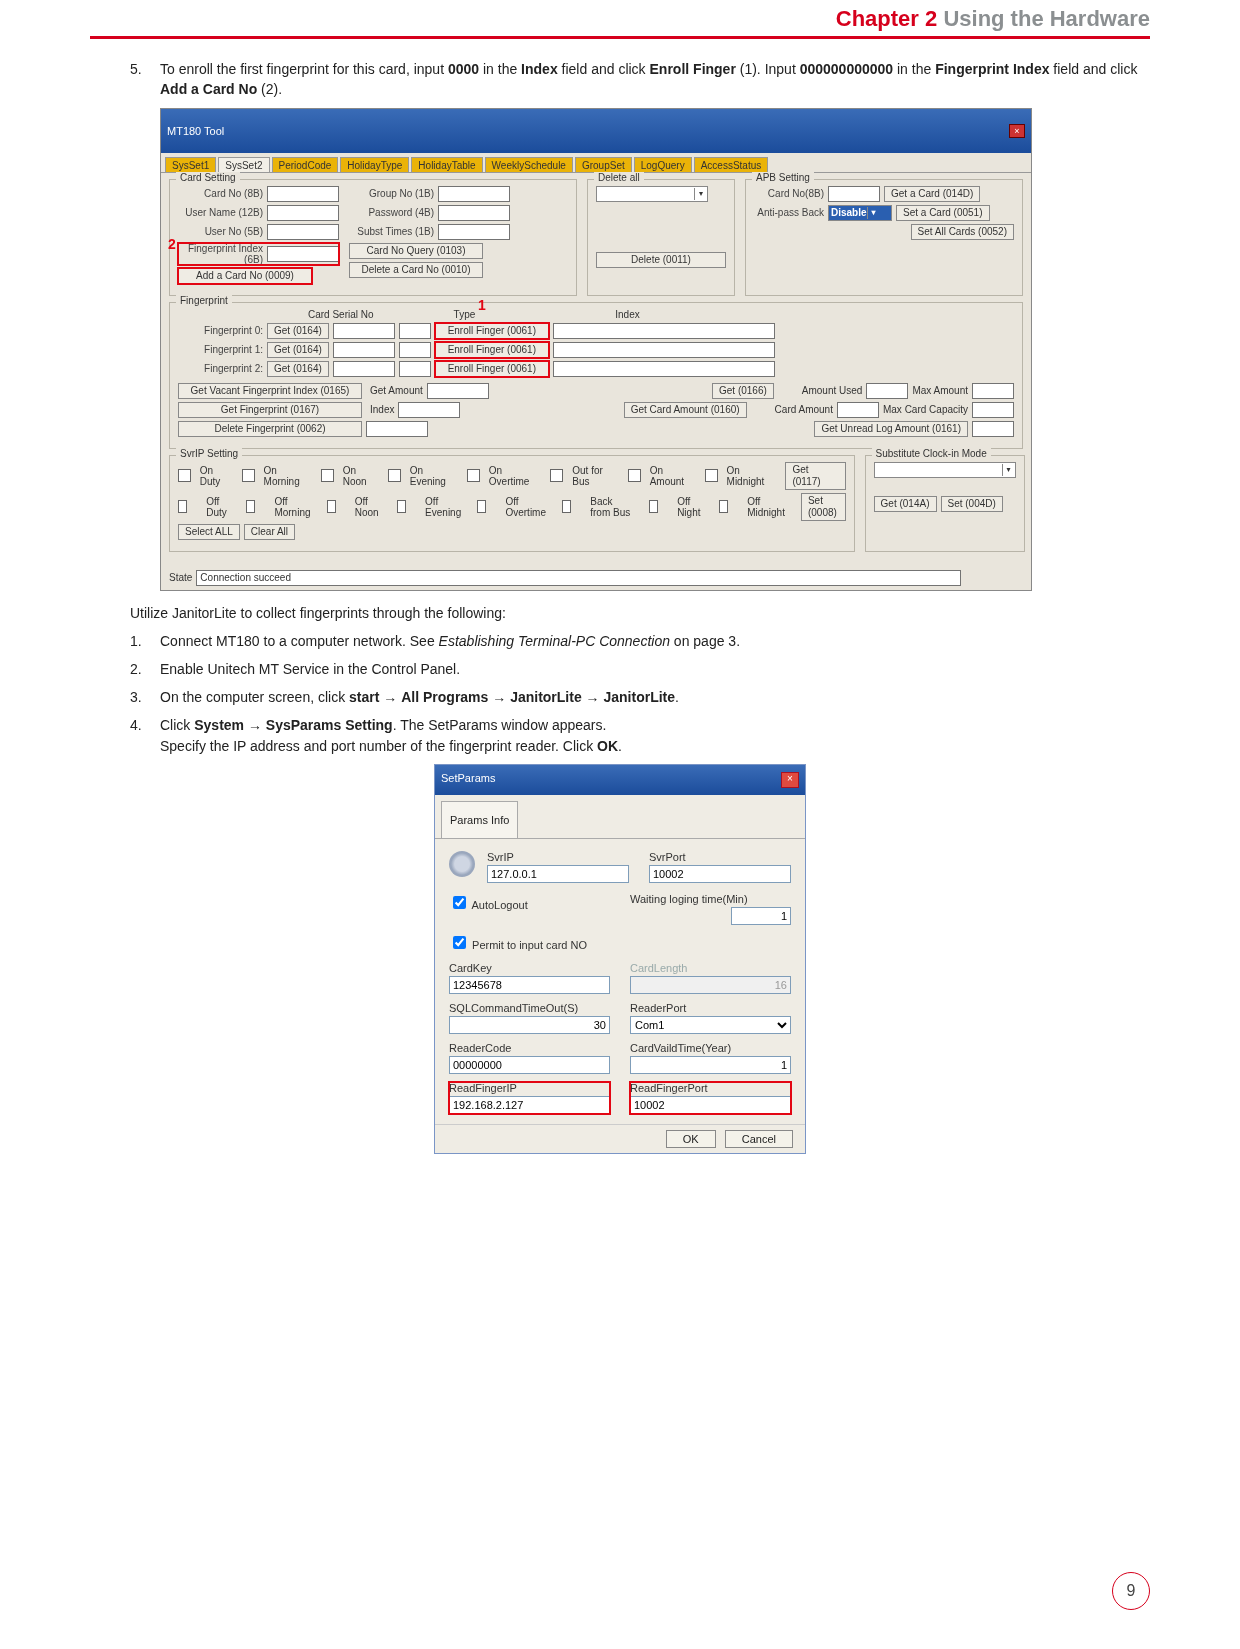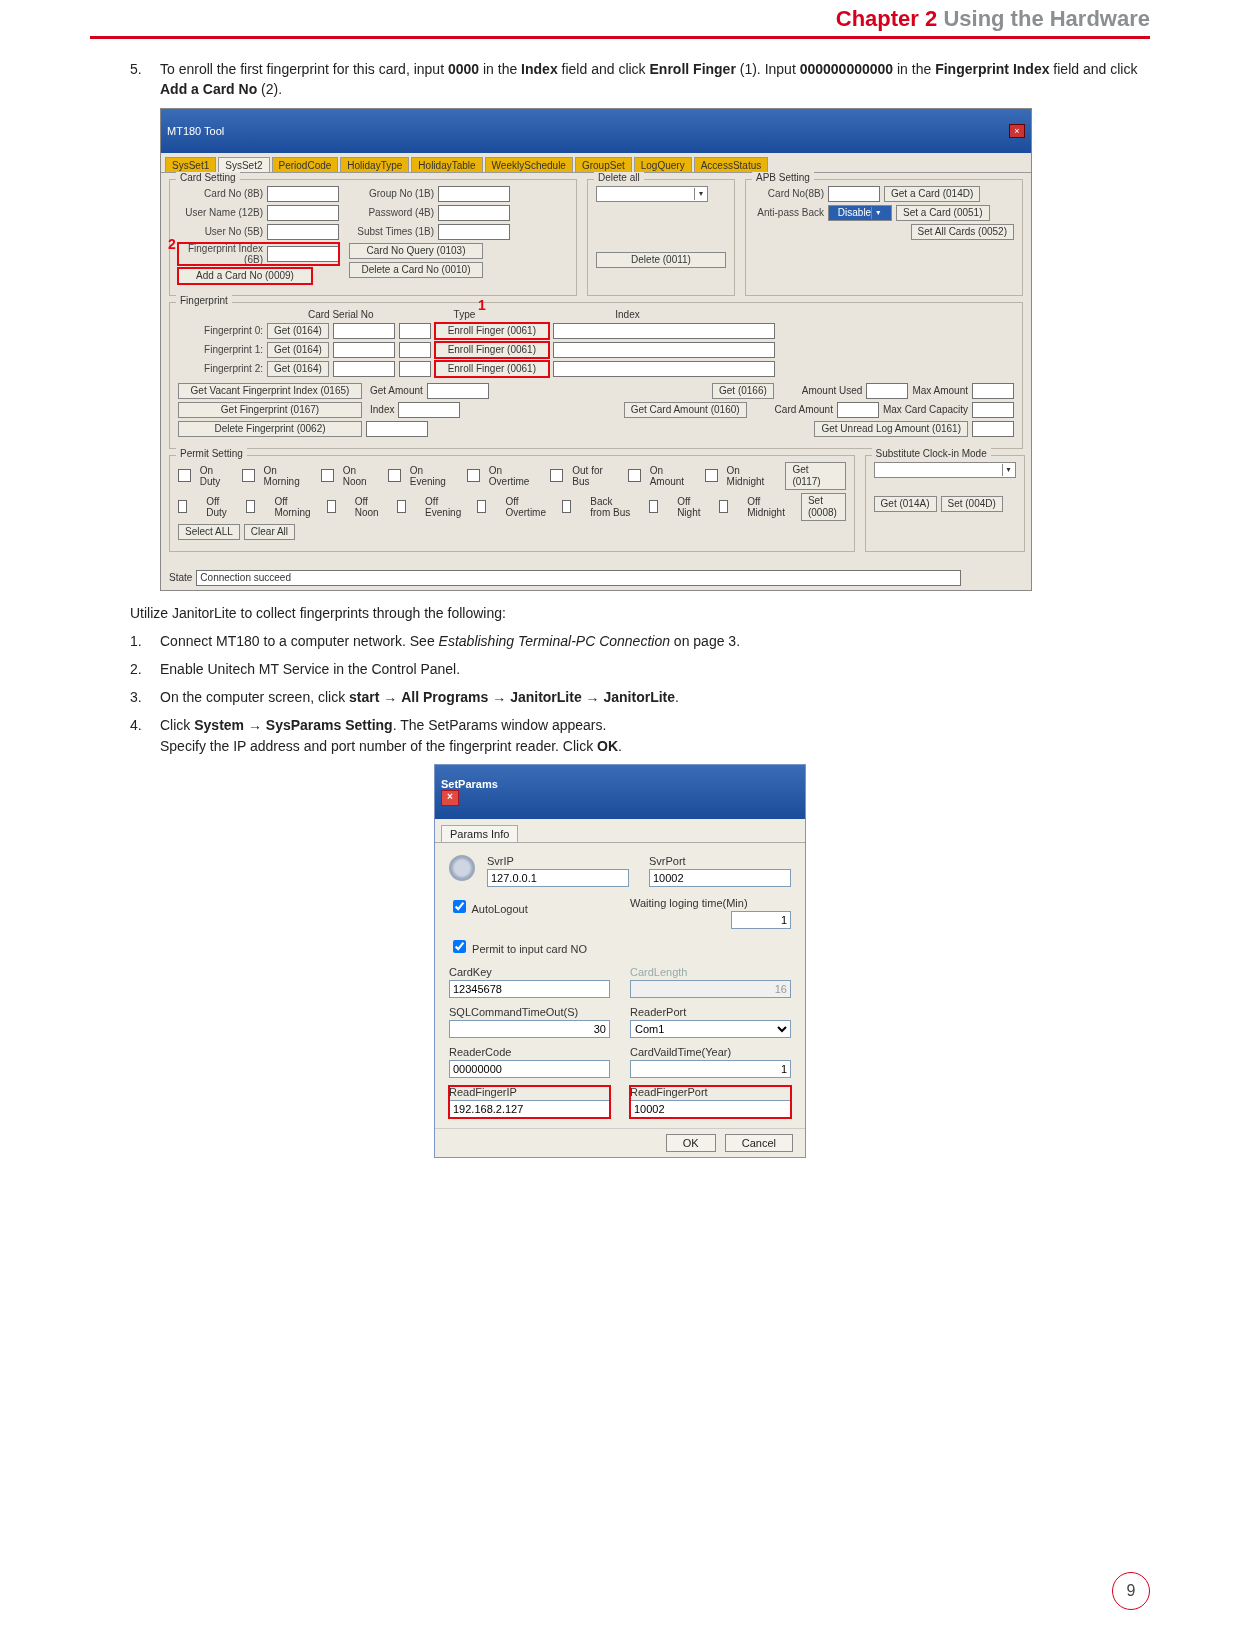--- a/index.html
+++ b/index.html
@@ -114,31 +114,30 @@
   
   .setparams {
     width: 370px;
     margin: 8px auto 0 auto;
     border: 1px solid #7a95c6;
     background: #efece4;
     font-size: 11px;
   }
   .sp-title {
     background: linear-gradient(#3a6cb7,#1b4c9b);
-    color:#fff; padding:13px 6px; display:flex; justify-content:space-between;
-    font-weight:bold;
-    flex-direction:column;
+    color:#fff; padding:7px 6px; display:flex; justify-content:space-between;
+    font-weight:normal;
   }
   .sp-title .xbtn {
     width:16px;height:14px;background:#e04a3f;border:1px solid #a12;
     color:#fff;text-align:center;line-height:12px;font-size:10px;
   }
   .sp-tab {
     display:inline-block; border:1px solid #aaa; border-bottom:none;
-    padding:2px 8px; margin:6px 0 0 6px; background:#f6f4ee; font-size:11px;
+    padding:12px 8px; margin:6px 0 0 6px; background:#f6f4ee; font-size:11px;
   }
   .sp-body { border-top:1px solid #aaa; padding:12px 14px 10px 14px; }
   .sp-grid { display:grid; grid-template-columns: 1fr 1fr; gap:8px 20px; }
   .sp-cell label { display:block; font-size:11px; margin-bottom:2px; color:#333;}
   .sp-cell input[type=text] {
     width:100%; box-sizing:border-box; height:18px;
     border:1px solid #7f9db9; background:#fff; font-size:11px; padding:1px 3px;
   }
   .sp-cell input[disabled]{ background:#f0f0f0; color:#999;}
   .sp-check { font-size:11px; }
@@ -260,21 +259,21 @@
 
         <div class="group" style="width:260px;">
           <span class="glabel">APB Setting</span>
           <div class="row">
               <span class="lbl" style="width:70px;">Card No(8B)</span>
               <span class="field" style="width:50px;"></span>
               <span class="btn">Get a Card (014D)</span>
             </div>
           <div class="row">
               <span class="lbl" style="width:70px;">Anti-pass Back</span>
-              <span class="dd" style="width:60px;background:#2a5fb0;color:#fff;justify-content:center;padding-left:2px;">
+              <span class="dd" style="width:60px;background:#2a5fb0;color:#fff;justify-content:flex-start;padding-left:2px;font-weight:bold;">
                 <span>Disable</span>
                 <span class="caret">▾</span>
               </span>
               <span class="btn">Set a Card (0051)</span>
             </div>
           <div class="row" style="justify-content:flex-end;">
               <span class="btn">Set All Cards (0052)</span>
             </div>
         </div>
       </div>
@@ -340,21 +339,21 @@
           <span class="btn" style="width:170px;text-align:center;">Delete Fingerprint (0062)</span>
           <span class="field" style="width:60px;"></span>
           <span style="flex:1;"></span>
           <span class="btn">Get Unread Log Amount (0161)</span>
           <span class="field" style="width:40px;"></span>
         </div>
       </div>
 
       <div class="cols">
         <div class="group flex1">
-          <span class="glabel">Permit Setting</span>
+          <span class="glabel">SvrIP Setting</span>
           <div class="row" style="flex-wrap:nowrap;gap:6px;">
             <span class="chk"></span>
               <span>On Duty</span>
             <span class="chk"></span>
               <span>On Morning</span>
             <span class="chk"></span>
               <span>On Noon</span>
             <span class="chk"></span>
               <span>On Evening</span>
             <span class="chk"></span>

